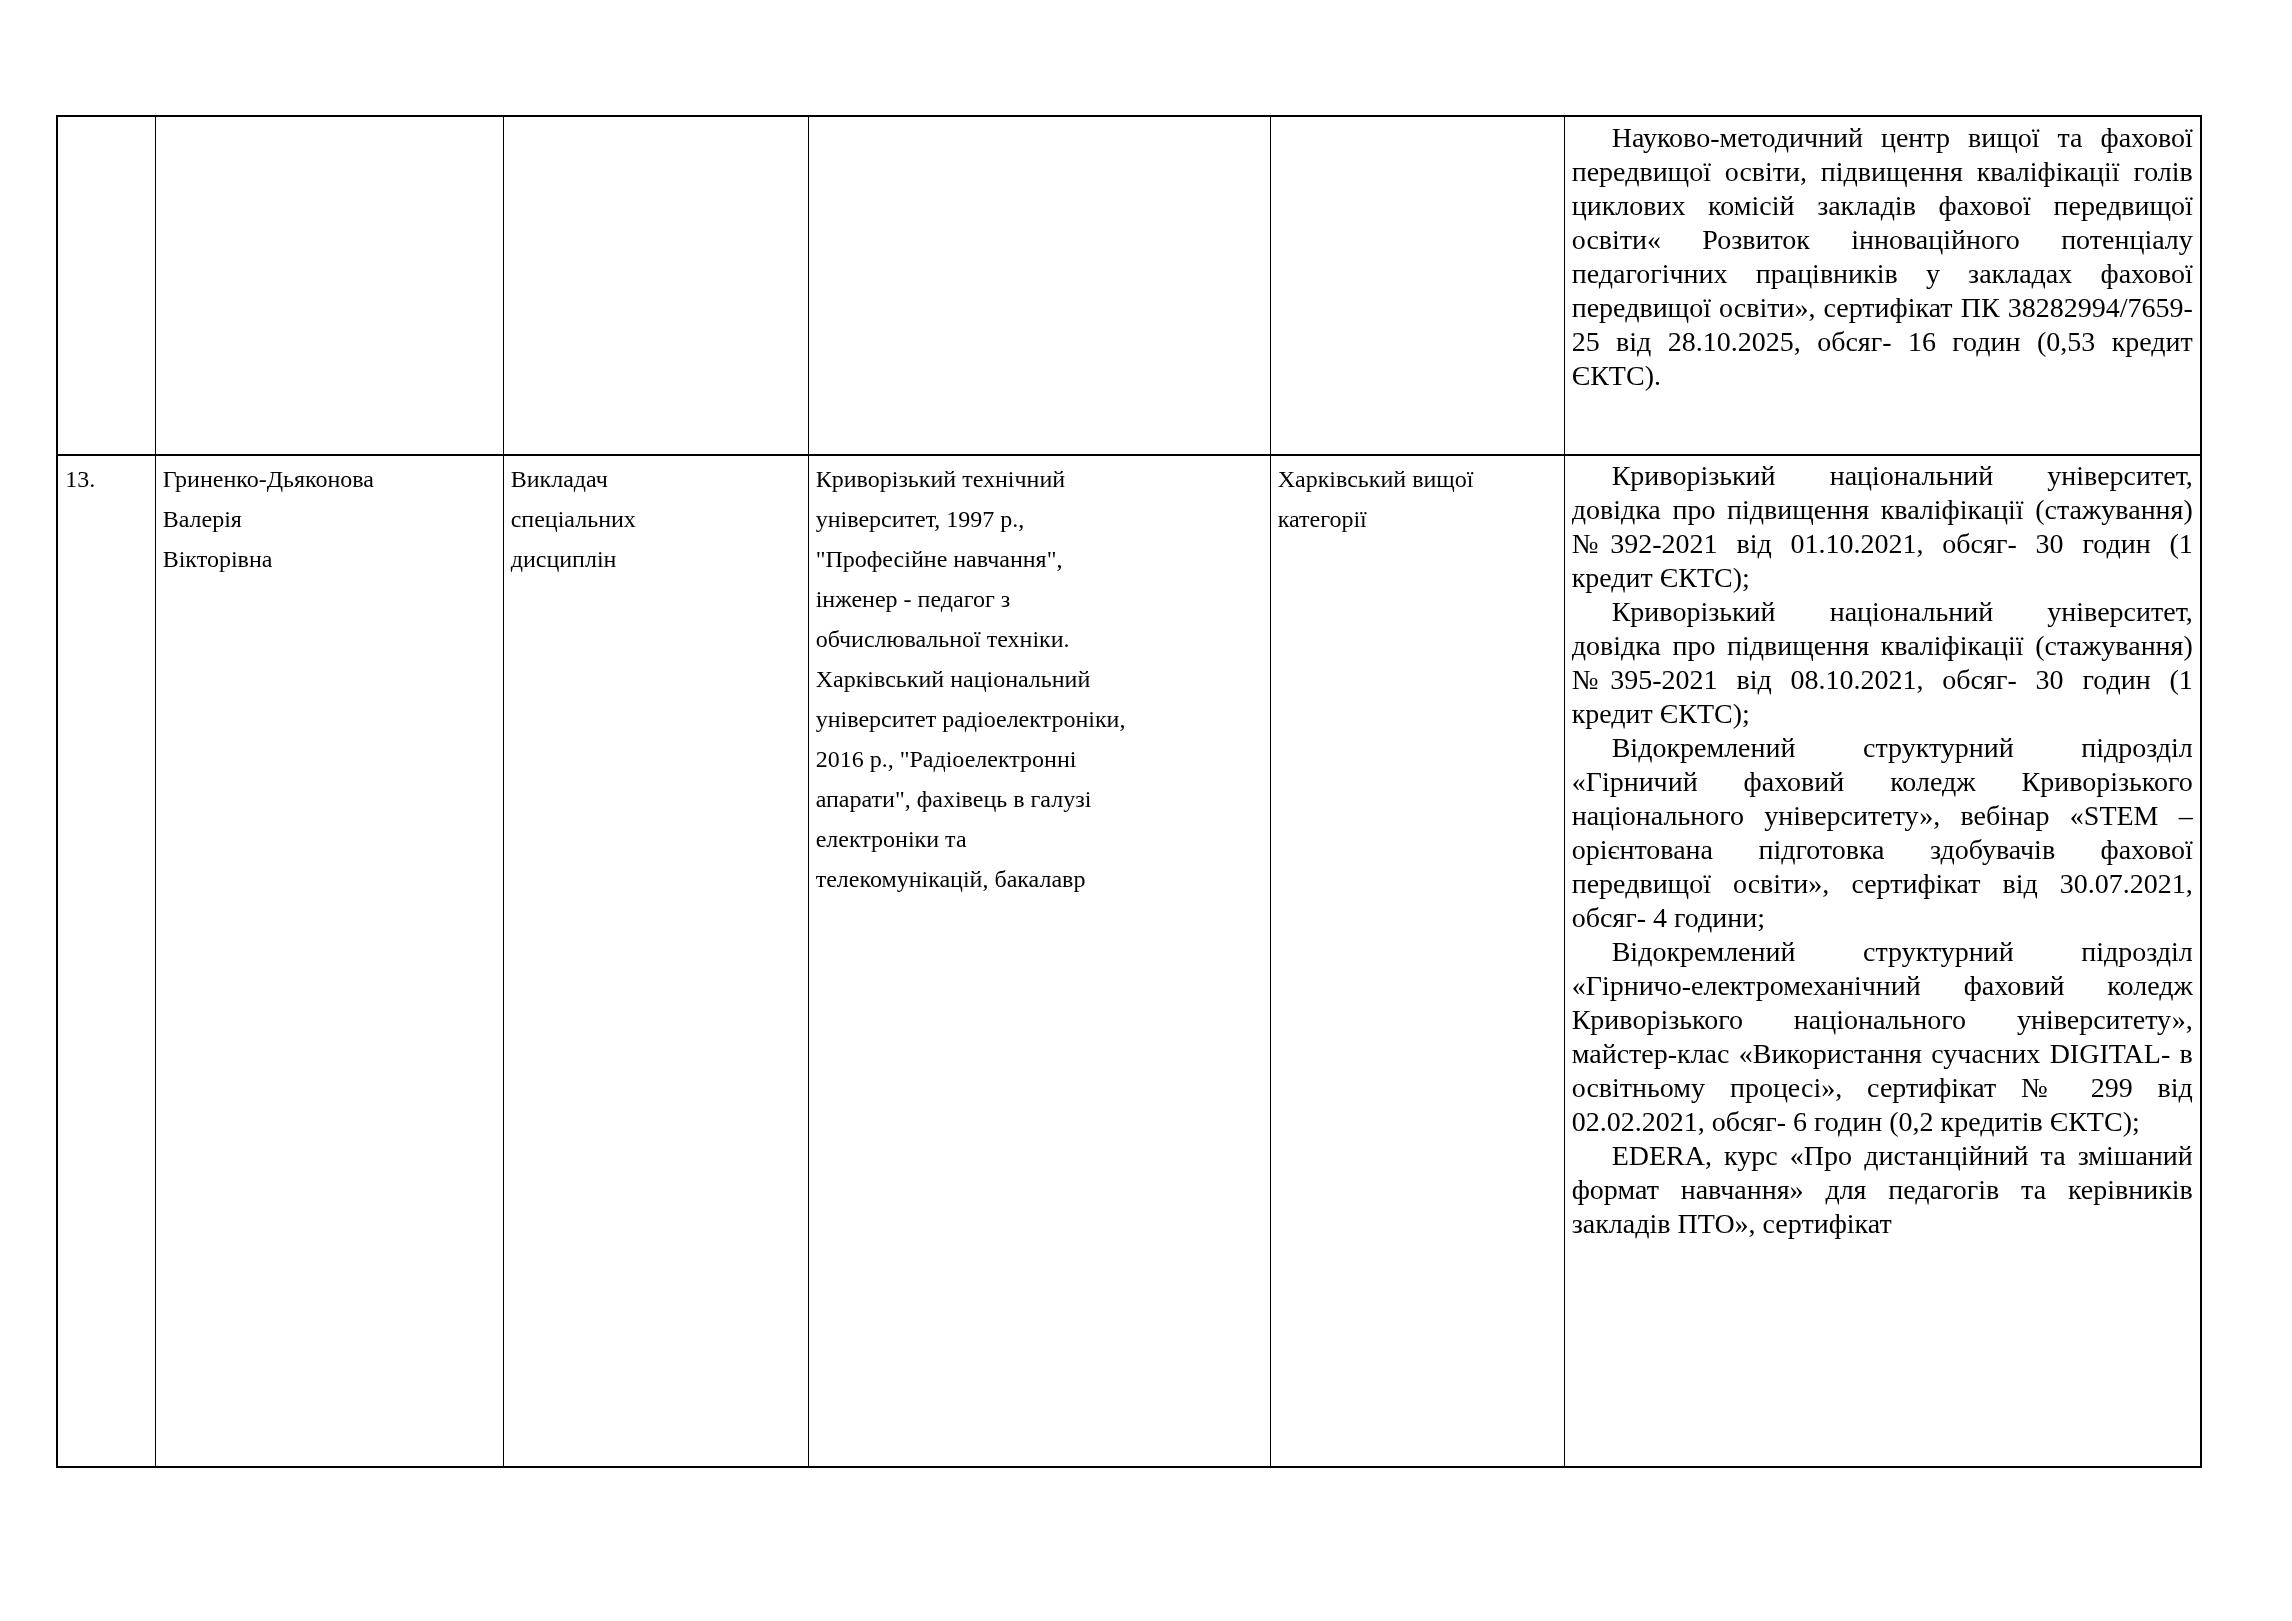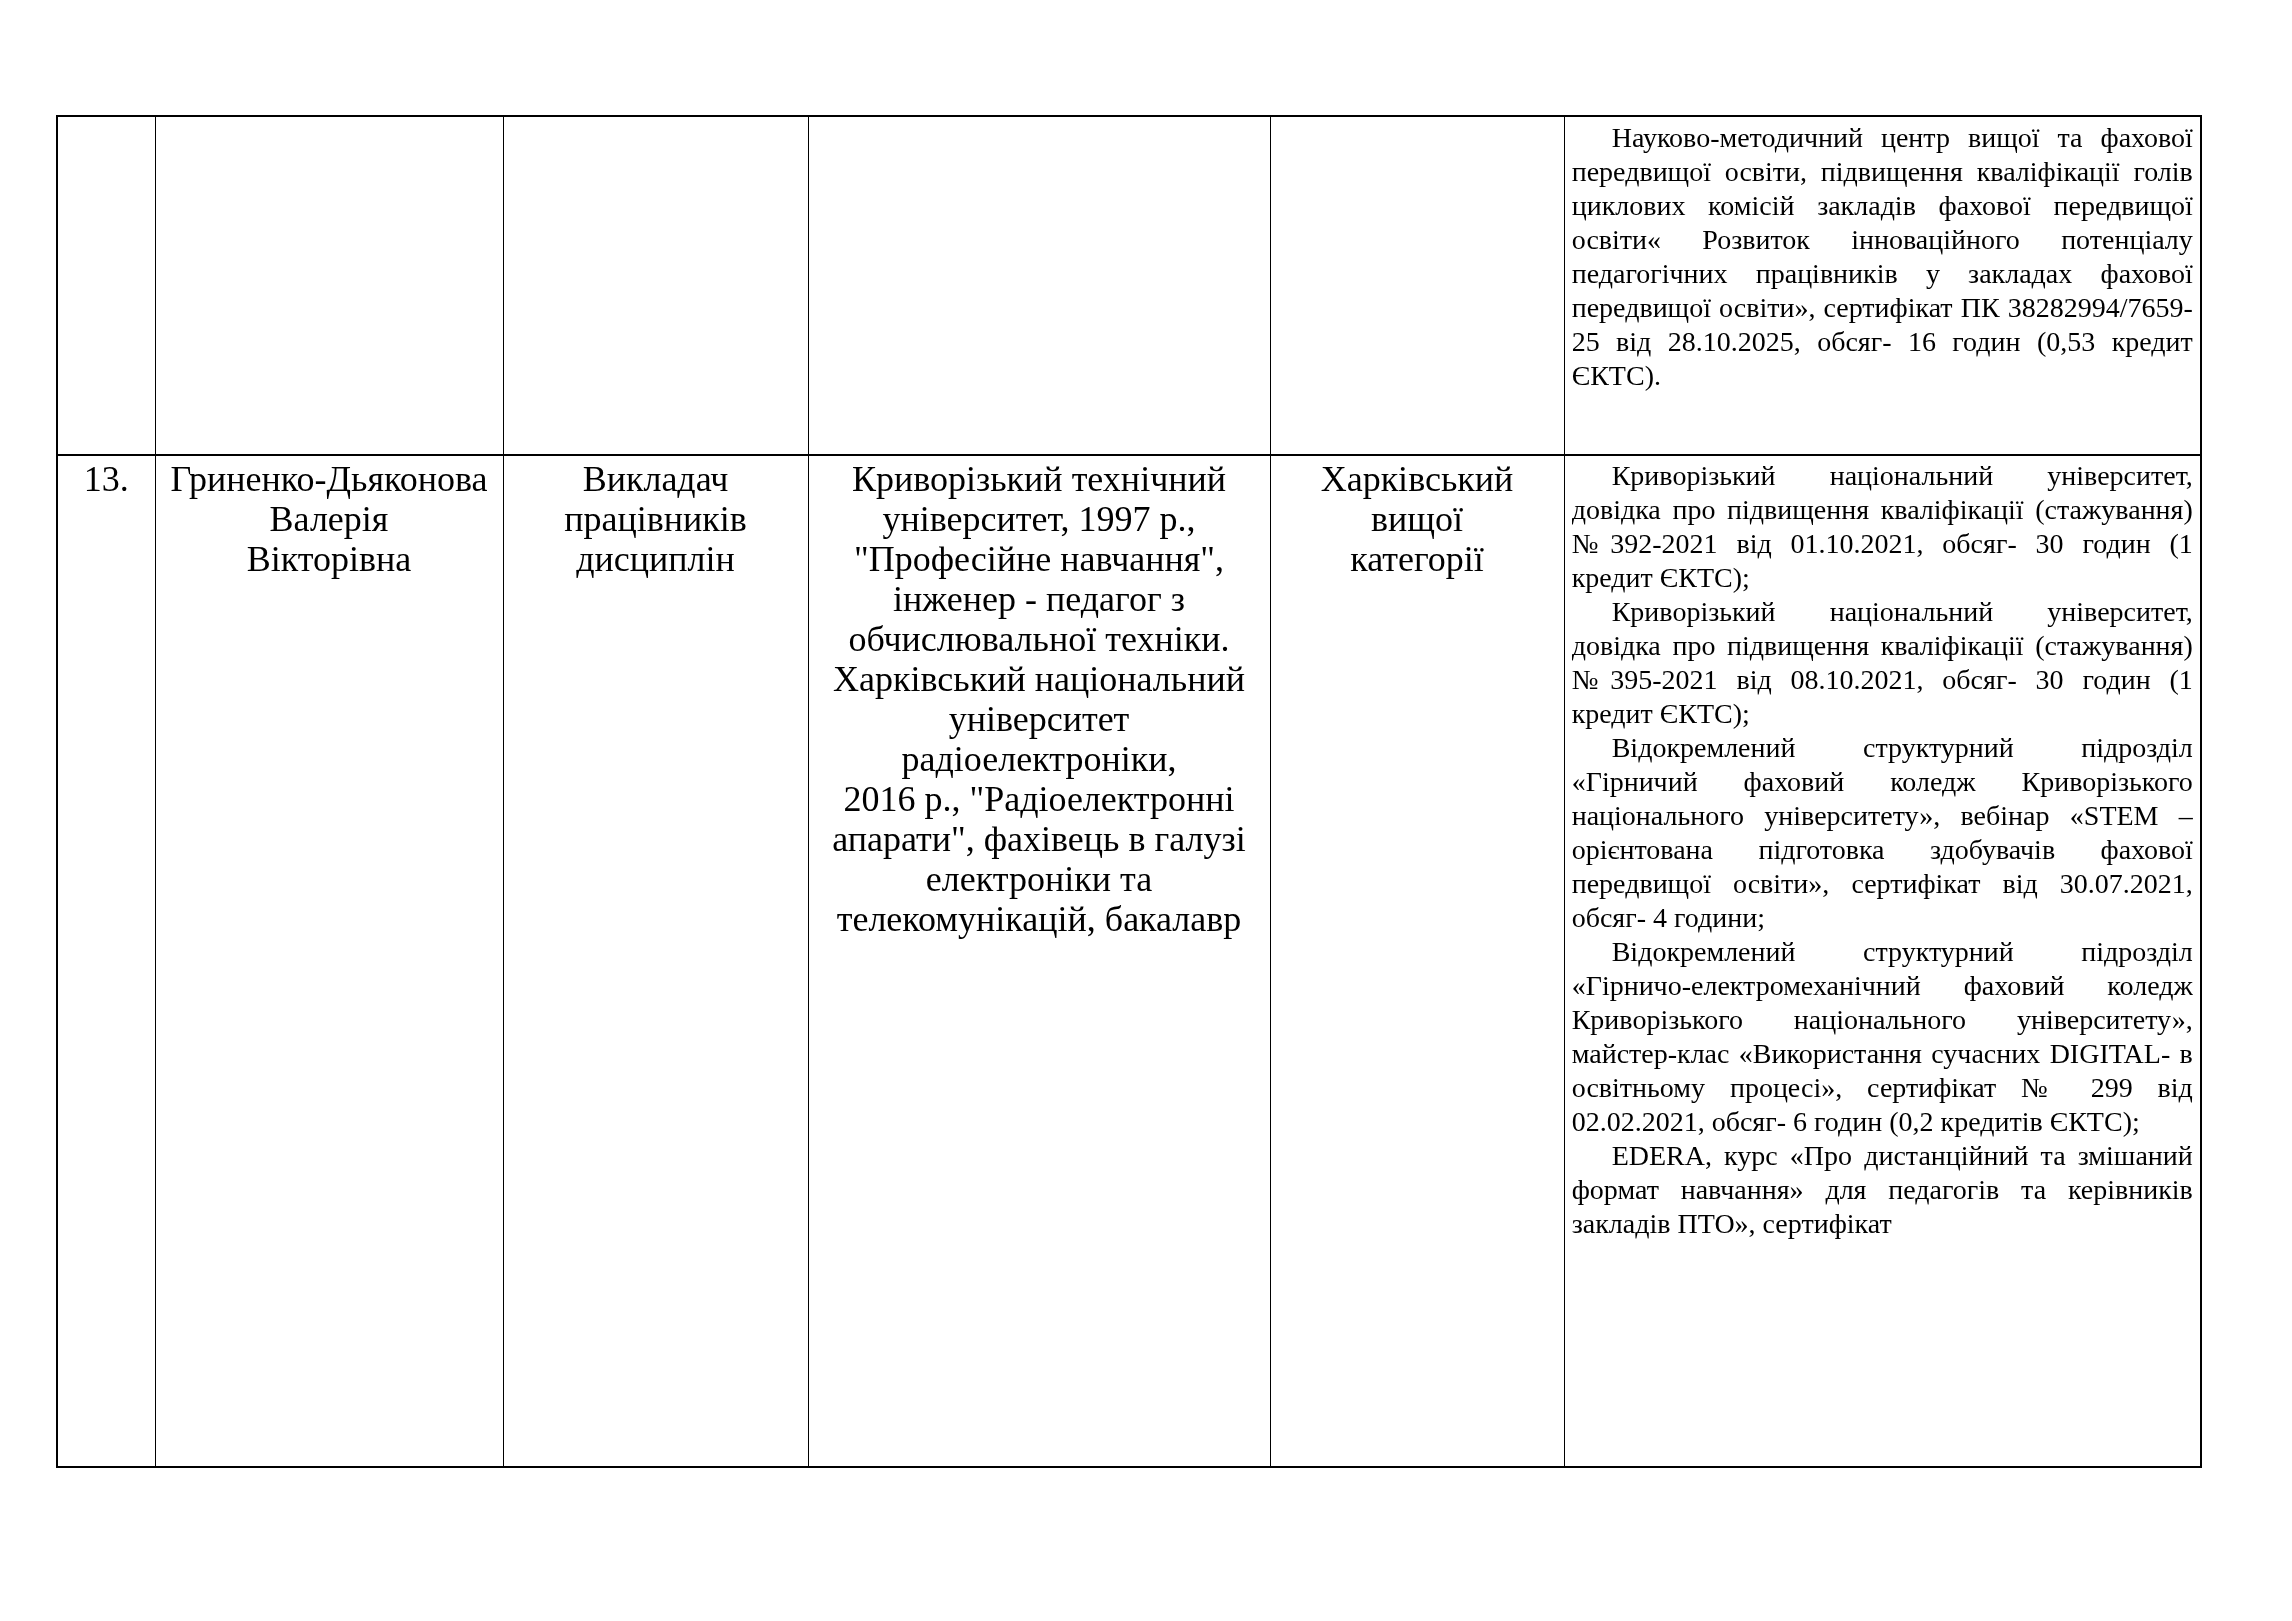--- a/index.html
+++ b/index.html
@@ -30,23 +30,23 @@
     border-top-width: 2.7px;
     border-bottom-width: 2.7px;
     vertical-align: top;
     padding: 3.6px 7.2px 0 7.2px;
     overflow: hidden;
   }
   tr.row-continuation { height: 241px; }
   tr.row-13 { height: 1012px; }
 
   td.cell-center {
-    text-align: center;
+    text-align: left;
     white-space: pre-line;
-    font-size: 36px;
+    font-size: 24px;
     line-height: 40px;
   }
   td.cell-qualification {
     font-size: 28px;
     line-height: 34px;
     padding: 3.6px 12.5px 0 14.3px;
   }
   td.cell-qualification .clip {
     overflow: hidden;
   }
@@ -83,21 +83,21 @@
             <p>Науково-методичний центр вищої та фахової передвищої освіти, підвищення кваліфікації голів циклових комісій закладів фахової передвищої освіти« Розвиток інноваційного потенціалу педагогічних працівників у закладах фахової передвищої освіти», сертифікат ПК 38282994/7659-25 від 28.10.2025, обсяг- 16 годин  (0,53 кредит ЄКТС).</p>
           </div>
         </td>
       </tr>
       <tr class="row-13">
         <td class="cell-center">13.</td>
         <td class="cell-center">Гриненко-Дьяконова
 Валерія
 Вікторівна</td>
         <td class="cell-center">Викладач
-працівників
+спеціальних
 дисциплін</td>
         <td class="cell-center">Криворізький технічний
 університет, 1997 р.,
 "Професійне навчання",
 інженер - педагог з
 обчислювальної техніки.
 Харківський національний
 університет радіоелектроніки,
 2016 р.,  "Радіоелектронні
 апарати", фахівець в галузі

